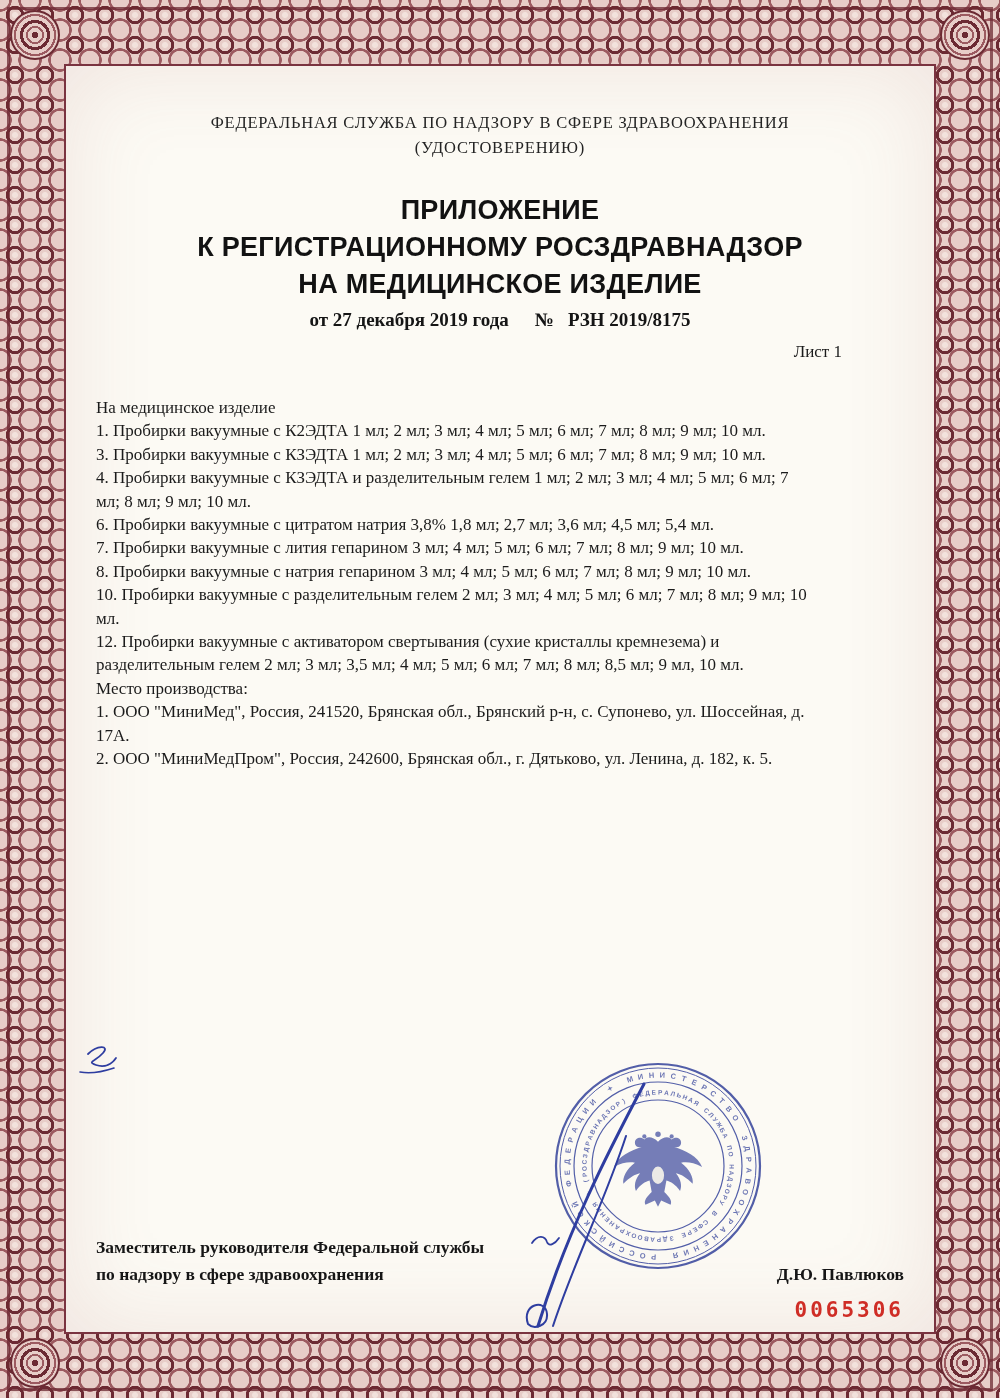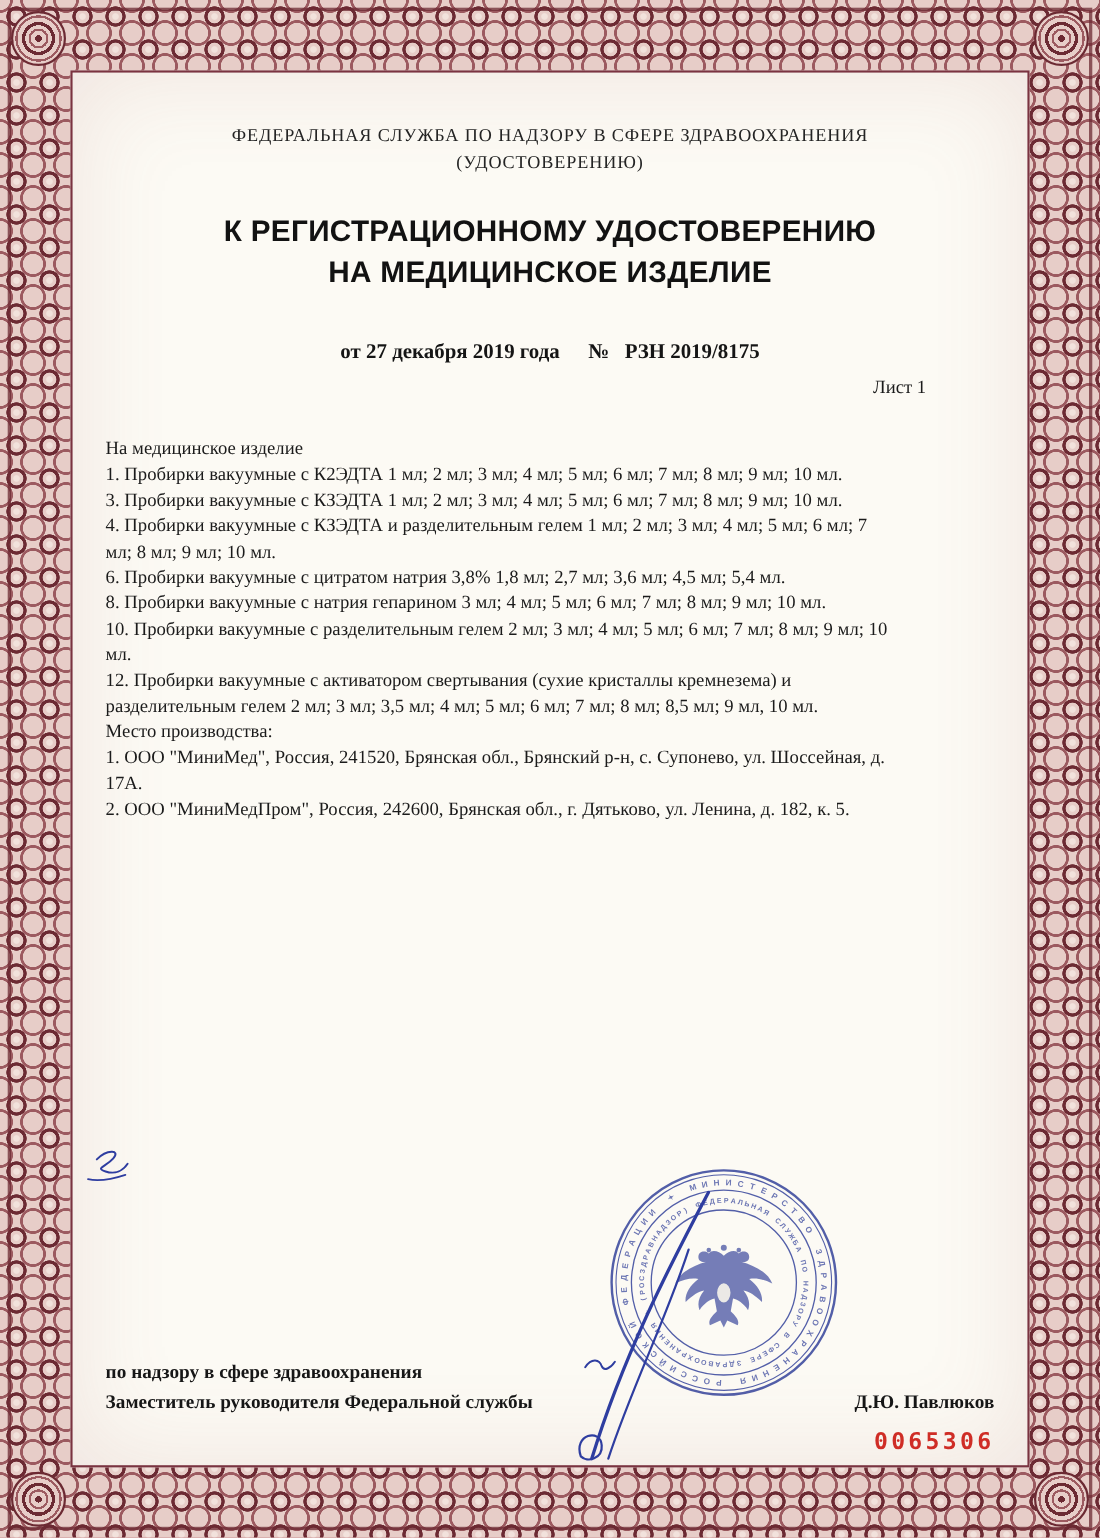--- a/index.html
+++ b/index.html
@@ -1,18 +1,18 @@
 <!DOCTYPE html>
 <html><head>
 <meta charset="utf-8">
 <style>
   html,body{margin:0;padding:0;background:#888;}
   .page{
     position:relative;width:1000px;height:1398px;overflow:hidden;
-    background:#fca5a5;
+    background:#22c55e;
     font-family:"Liberation Serif",serif;
   }
   
   .guilloche{
     position:absolute;inset:0;
     background-color:#e7cdc8;
     background-image:
       radial-gradient(circle at 50% 50%, #f2e2dc 2.5px, rgba(0,0,0,0) 3.5px),
       radial-gradient(circle at 50% 50%, rgba(0,0,0,0) 6px, #6c2a33 6.5px, #6c2a33 9px, rgba(0,0,0,0) 9.5px),
       radial-gradient(circle at 0% 0%, rgba(0,0,0,0) 9px, #9c5a60 9.5px, #9c5a60 11.5px, rgba(0,0,0,0) 12px),
@@ -78,37 +78,39 @@
   <div class="rosette br"></div>
 
   <div class="paper">
 
     <div class="agency">
       <div>ФЕДЕРАЛЬНАЯ СЛУЖБА ПО НАДЗОРУ В СФЕРЕ ЗДРАВООХРАНЕНИЯ</div>
       <div>(УДОСТОВЕРЕНИЮ)</div>
     </div>
 
     <div class="doc-title">
-      <div>К РЕГИСТРАЦИОННОМУ УДОСТОВЕРЕНИЮ</div>
+      <div>ПРИЛОЖЕНИЕ</div>
+      <div>К РЕГИСТРАЦИОННОМУ РОСЗДРАВНАДЗОР</div>
       <div>НА МЕДИЦИНСКОЕ ИЗДЕЛИЕ</div>
     </div>
 
     <div class="dateline">
       <span>от</span>
       <span>27 декабря 2019 года</span><span class="gap"></span><span>№</span><span class="numgap"></span><span>РЗН 2019/8175</span>
     </div>
 
     <div class="sheet">Лист 1</div>
 
     <div class="body">
       <p>На медицинское изделие</p>
       <p>1. Пробирки вакуумные с К2ЭДТА 1 мл; 2 мл; 3 мл; 4 мл; 5 мл; 6 мл; 7 мл; 8 мл; 9 мл; 10 мл.</p>
       <p>3. Пробирки вакуумные с КЗЭДТА 1 мл; 2 мл; 3 мл; 4 мл; 5 мл; 6 мл; 7 мл; 8 мл; 9 мл; 10 мл.</p>
       <p>4. Пробирки вакуумные с КЗЭДТА и разделительным гелем 1 мл; 2 мл; 3 мл; 4 мл; 5 мл; 6 мл; 7 мл; 8 мл; 9 мл; 10 мл.</p>
       <p>6. Пробирки вакуумные с цитратом натрия 3,8% 1,8 мл; 2,7 мл; 3,6 мл; 4,5 мл; 5,4 мл.</p>
+      <p>7. Пробирки вакуумные с лития гепарином 3 мл; 4 мл; 5 мл; 6 мл; 7 мл; 8 мл; 9 мл; 10 мл.</p>
       <p>8. Пробирки вакуумные с натрия гепарином 3 мл; 4 мл; 5 мл; 6 мл; 7 мл; 8 мл; 9 мл; 10 мл.</p>
       <p>10. Пробирки вакуумные с разделительным гелем 2 мл; 3 мл; 4 мл; 5 мл; 6 мл; 7 мл; 8 мл; 9 мл; 10 мл.</p>
       <p>12. Пробирки вакуумные с активатором свертывания (сухие кристаллы кремнезема) и разделительным гелем 2 мл; 3 мл; 3,5 мл; 4 мл; 5 мл; 6 мл; 7 мл; 8 мл; 8,5 мл; 9 мл, 10 мл.</p>
       <p>Место производства:</p>
       <p>1. ООО "МиниМед", Россия, 241520, Брянская обл., Брянский р-н, с. Супонево, ул. Шоссейная, д. 17А.</p>
       <p class="nowrap">2. ООО "МиниМедПром", Россия, 242600, Брянская обл., г. Дятьково, ул. Ленина, д. 182, к. 5.</p>
     </div>
 
     <div class="stamp">
       <svg viewBox="0 0 210 210" width="210" height="210">
@@ -269,22 +271,22 @@
         <path d="M487,1260 C508,1196 540,1132 560,1070" stroke-width="2"></path>
         <path d="M462,1258 C455,1238 480,1232 481,1248 C482,1260 468,1264 462,1258" stroke-width="2"></path>
         <path d="M466,1177 c6,-9 13,-7 15,-1 c2,5 8,2 12,-4" stroke-width="1.8"></path>
         <path d="M22,988 c9,-9 22,-9 15,-1 c-7,8 -17,9 -7,12 c9,3 16,-1 20,-7" stroke-width="1.8"></path>
         <path d="M14,1006 c10,2 22,0 34,-4" stroke-width="1.6"></path>
       </g>
     </svg>
 
     <div class="signer">
       <div>
+        <div>Заместитель руководителя Федеральной службы</div>
         <div>по надзору в сфере здравоохранения</div>
-        <div>Заместитель руководителя Федеральной службы</div>
       </div>
       <div>Д.Ю. Павлюков</div>
     </div>
 
     <div class="form-number">0065306</div>
 
   </div>
 </div>
 
 </body></html>

